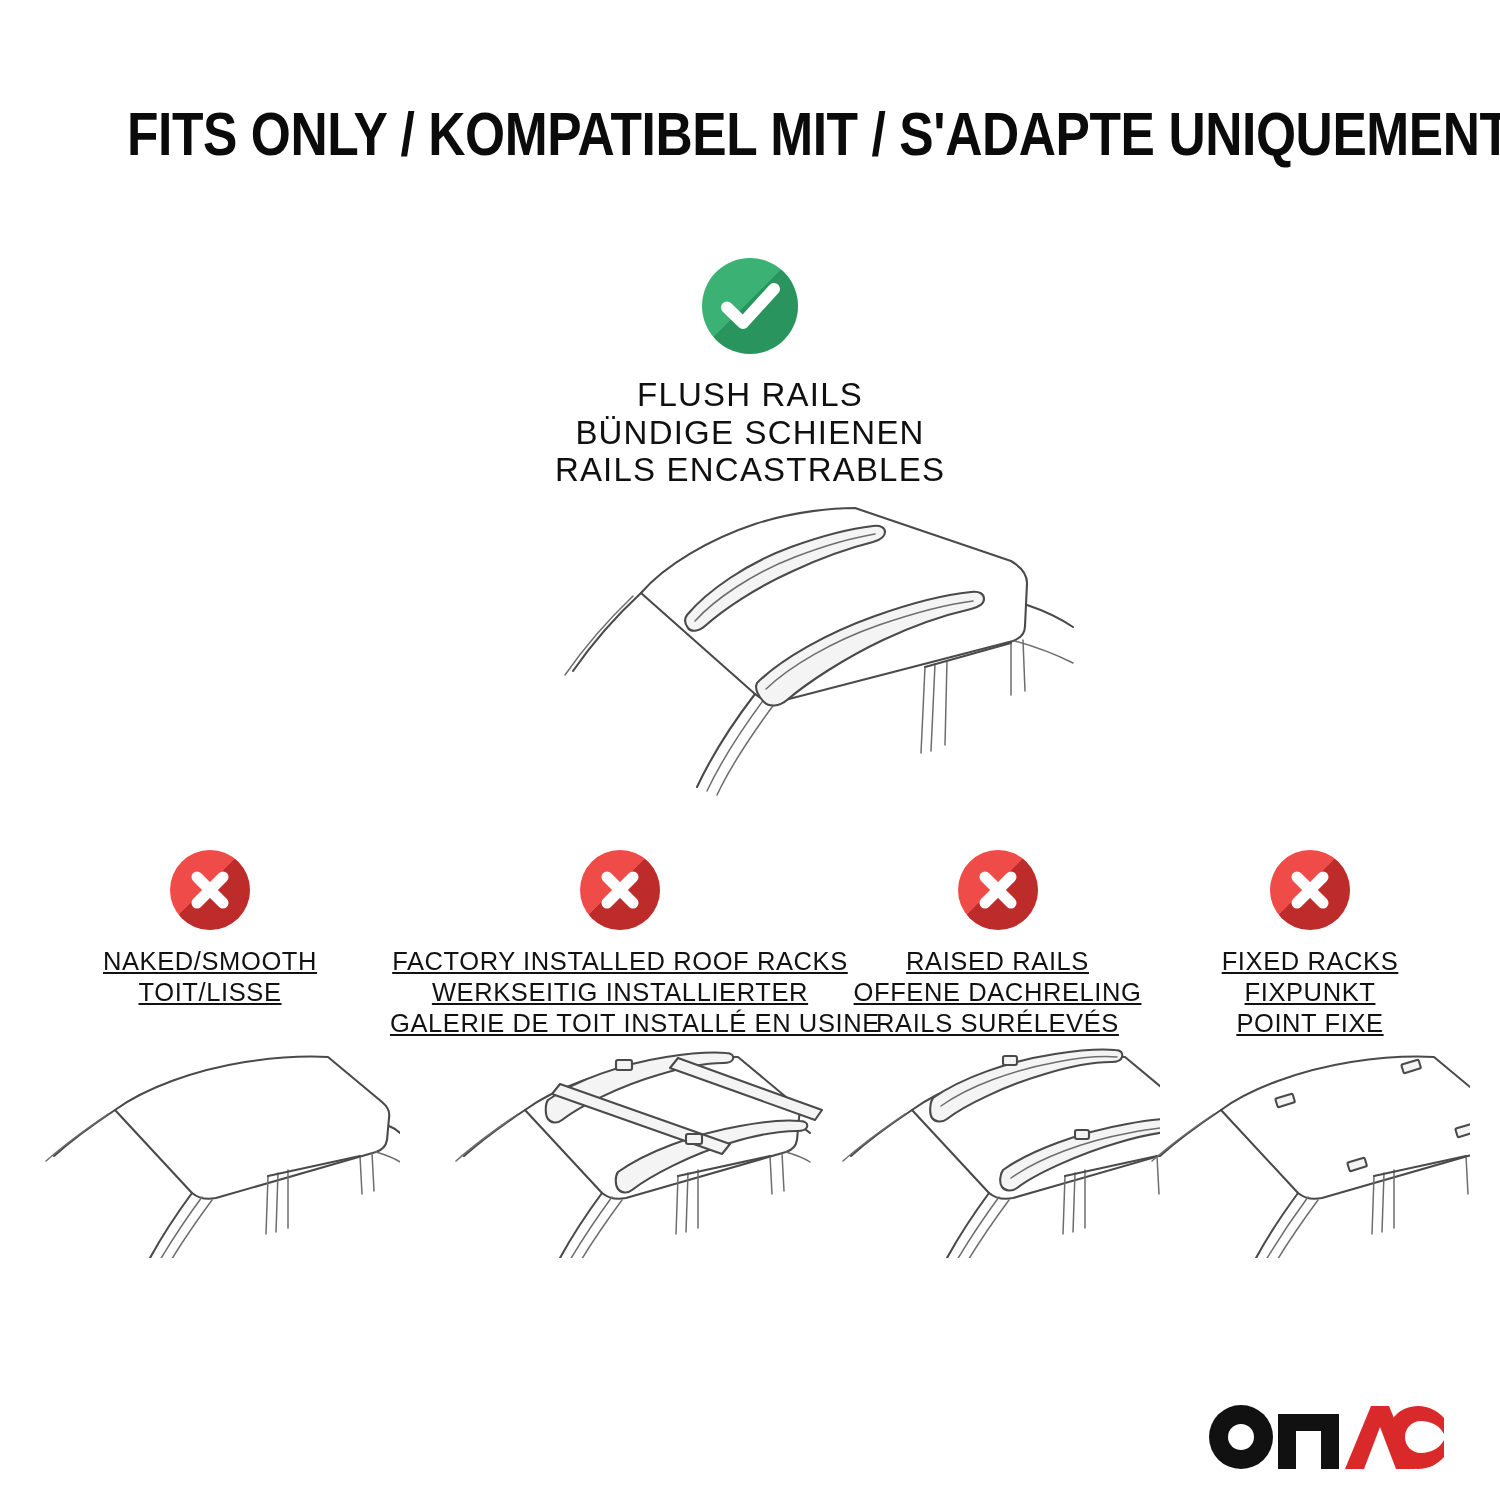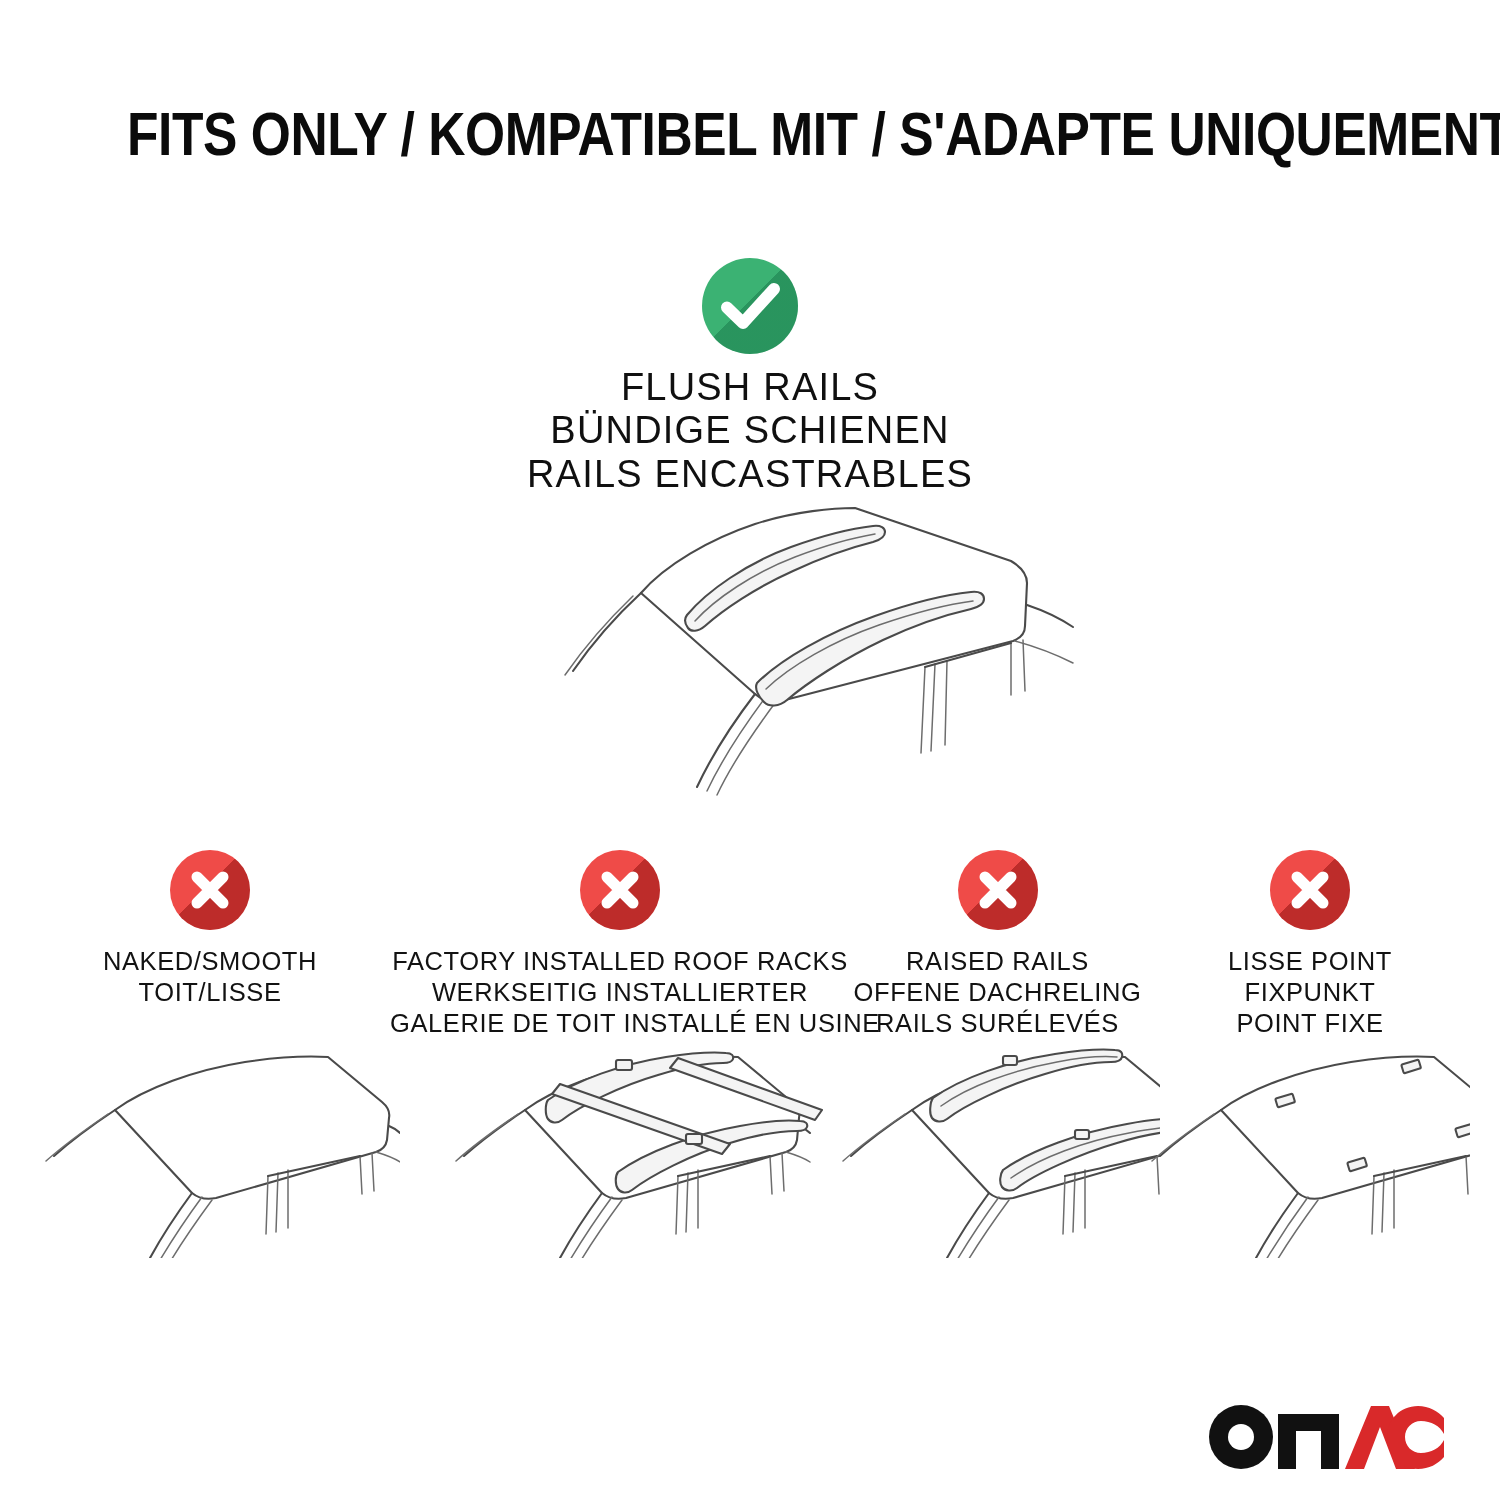--- a/index.html
+++ b/index.html
@@ -75,22 +75,22 @@
         rgba(0,80,45,0.30) 47%, rgba(0,80,45,0.30) 100%);
   }
   .badge-red .shadow {
     background: linear-gradient(135deg,
         rgba(0,0,0,0) 0%, rgba(0,0,0,0) 46%,
         rgba(120,0,0,0.42) 46%, rgba(120,0,0,0.42) 100%);
   }
   .badge svg { position: absolute; inset: 0; }
 
   .fits-heading {
-    margin-top: 8px;
-    font-size: 38px;
+    margin-top: 18px;
+    font-size: 33px;
     line-height: 1.14;
     font-weight: 400;
     letter-spacing: 1.2px;
     color: #101010;
   }
   .fits-heading div { white-space: nowrap; }
 
   .hero-art {
     position: absolute;
     left: 455px;
@@ -117,20 +117,21 @@
   .nf-col.c3 { left: 835px;  width: 325px; }
   .nf-col.c4 { left: 1150px; width: 320px; }
 
   .nf-label {
     margin-top: 12px;
     font-size: 25.5px;
     line-height: 1.22;
     letter-spacing: 0.6px;
     font-weight: 400;
     color: #121212;
+    text-decoration: underline;
   }
   .nf-label div { white-space: nowrap; }
 
   .nf-art {
     position: absolute;
     left: 0;
     width: 100%;
     height: 210px;
   }
   .nf-col.c1 .nf-art { top: 198px; }
@@ -354,21 +355,21 @@
   </div>
 
   <div class="nf-col c4">
     <div class="badge badge-red">
       <div class="shadow"></div>
       <svg viewBox="0 0 80 80" width="80" height="80" aria-hidden="true">
         <path d="M27 27 L53 53 M53 27 L27 53" fill="none" stroke="#ffffff" stroke-width="11" stroke-linecap="round"></path>
       </svg>
     </div>
     <div class="nf-label">
-      <div>LISSE POINT</div>
+      <div>FIXED RACKS</div>
       <div>FIXPUNKT</div>
       <div>POINT FIXE</div>
     </div>
     <div class="nf-art">
       <svg viewBox="0 0 320 210" width="320" height="210" aria-hidden="true">
         <g transform="translate(-24,0)">
           <path class="ln" d="M95 62 C125 40 175 22 225 14 C258 9 290 8 308 9
                                L362 54 C368 59 370 65 369 70
                                L367 92 C366 98 362 102 356 104
                                L196 150 C186 152 178 150 172 145 L95 62 Z"></path>

